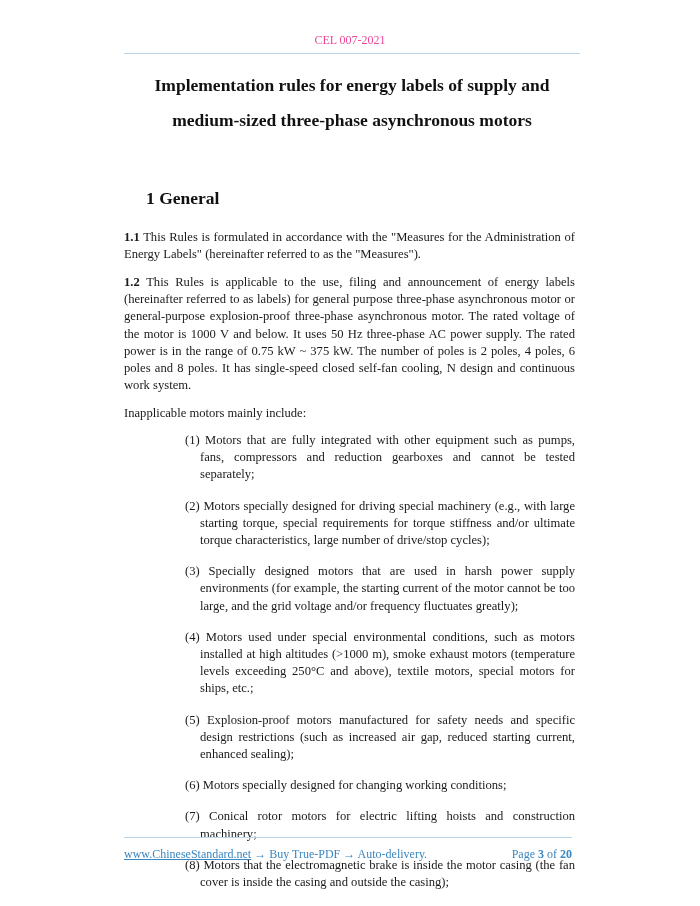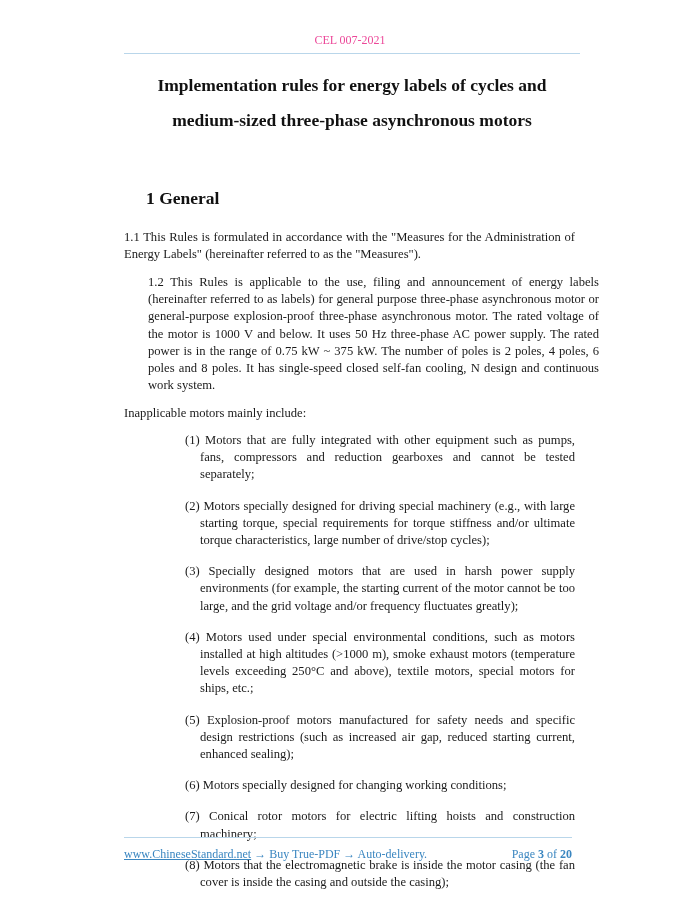--- a/index.html
+++ b/index.html
@@ -23,23 +23,23 @@
   .title.l1 { top: 75px; }
   .title.l2 { top: 110px; }
   .section-heading {
     position: absolute; top: 188px; left: 124px;
     font-weight: bold; font-size: 17.5px; color: #111; margin-left: 22px;
   }
   .content {
     position: absolute; left: 124px; width: 451px;
     font-size: 12.6px; line-height: 17.2px; text-align: justify;
   }
-  .content b { font-weight: normal; }
+  .content b { font-weight: bold; }
   .p11 { top: 229px; }
-  .p12 { top: 274px; margin-left: 24px; }
+  .p12 { top: 274px; }
   .pinapp { top: 405px; }
   .list {
     position: absolute; left: 141px; width: 434px; top: 432px;
     font-size: 12.6px; line-height: 17.2px;
   }
   .list-item {
     text-align: justify; padding-left: 15px; text-indent: -15px;
     margin-bottom: 14px;
     margin-left: 44px;
   }
@@ -56,21 +56,21 @@
   .footer-page b { font-weight: bold; }
 </style>
 </head>
 <body>
 
 <div>
   <div class="header-code">CEL 007-2021</div>
   <div class="header-rule"></div>
 </div>
 
-<div class="title l1">Implementation rules for energy labels of cycles and</div>
+<div class="title l1">Implementation rules for energy labels of supply and</div>
 <div class="title l2">medium-sized three-phase asynchronous motors</div>
 
 <div class="section-heading">1 General</div>
 
 <div class="content p11">
   <b>1.1</b><span> This Rules is formulated in accordance with the "Measures for the Administration of Energy Labels" (hereinafter referred to as the "Measures").</span>
 </div>
 
 <div class="content p12">
   <b>1.2</b><span> This Rules is applicable to the use, filing and announcement of energy labels (hereinafter referred to as labels) for general purpose three-phase asynchronous motor or general-purpose explosion-proof three-phase asynchronous motor. The rated voltage of the motor is 1000 V and below. It uses 50 Hz three-phase AC power supply. The rated power is in the range of 0.75 kW ~ 375 kW. The number of poles is 2 poles, 4 poles, 6 poles and 8 poles. It has single-speed closed self-fan cooling, N design and continuous work system.</span>

